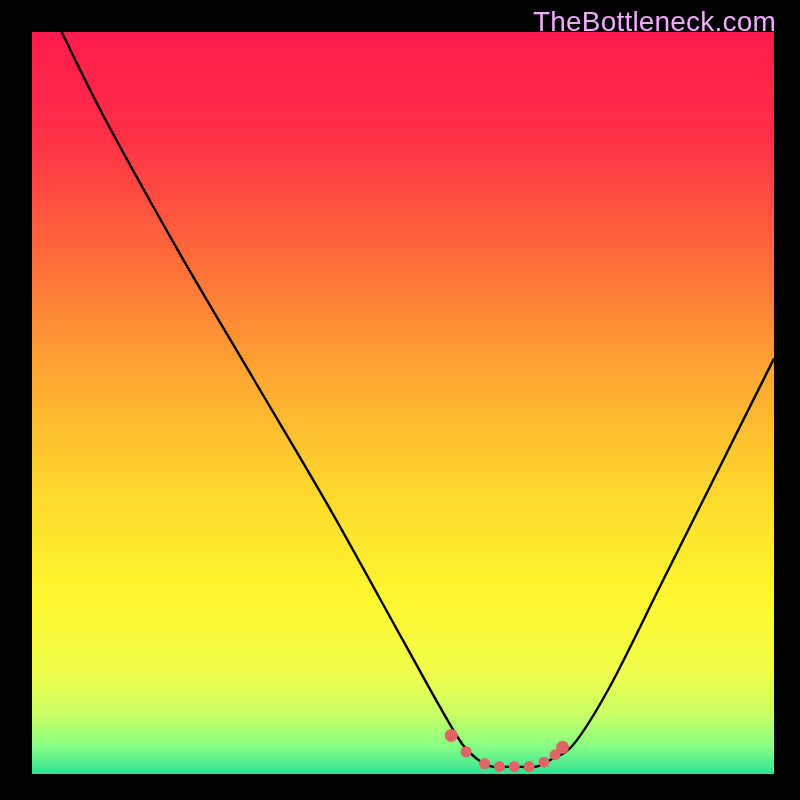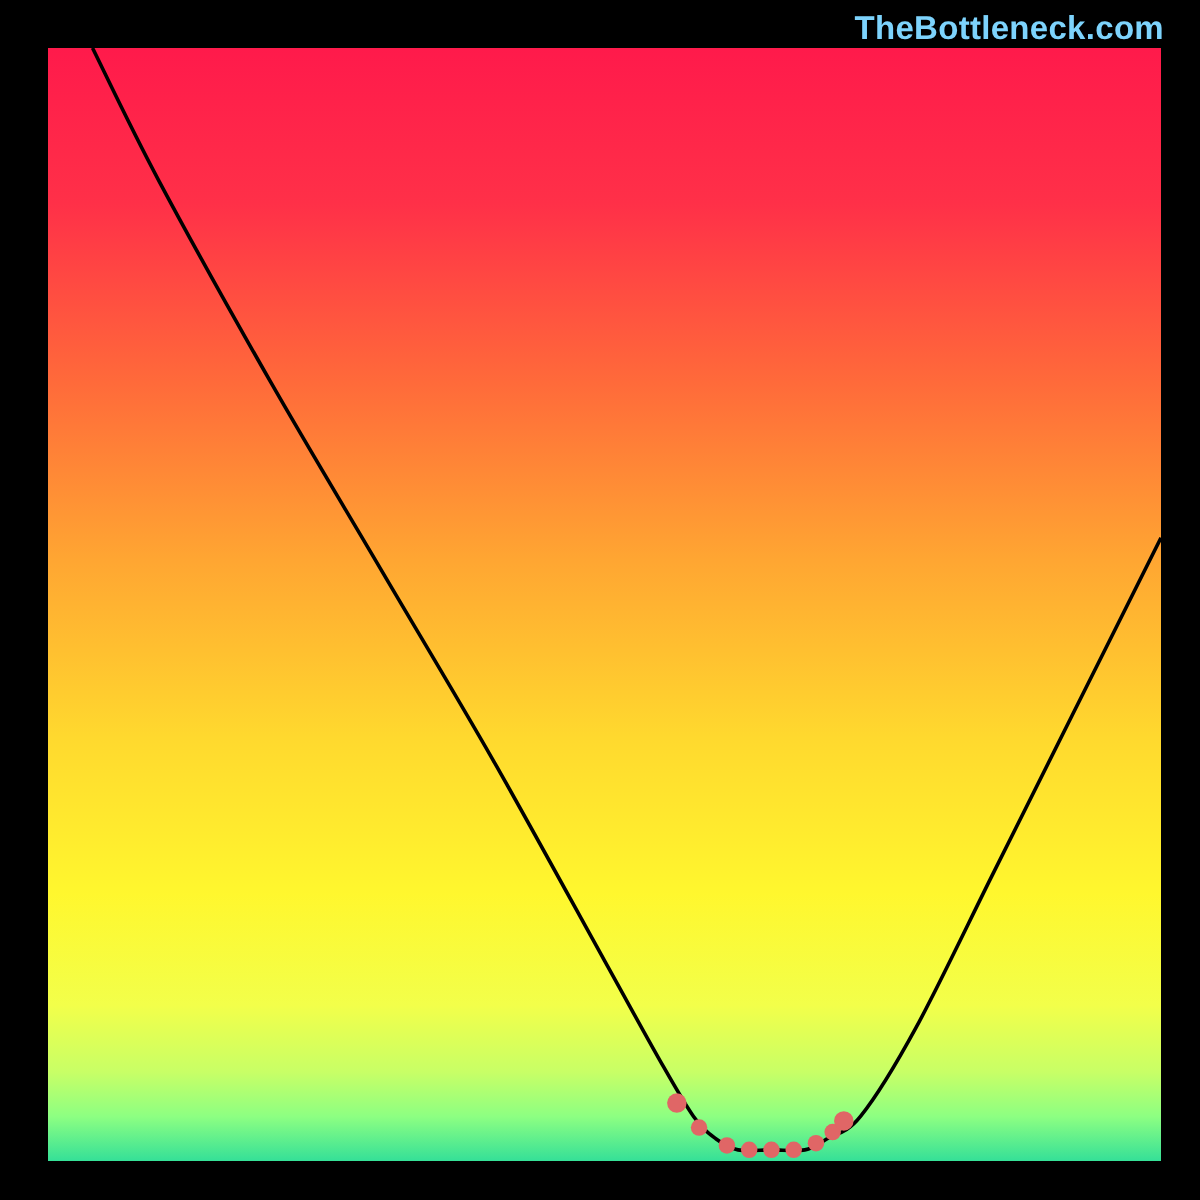--- a/index.html
+++ b/index.html
@@ -25,23 +25,23 @@
   .plot svg {
     display: block;
     width: 742px;
     height: 742px;
   }
 
   .watermark {
     position: absolute;
     top: 6px;
     right: 24px;
-    font-size: 22px;
-    font-weight: 700;
-    color: #7dd3fc;
+    font-size: 28px;
+    font-weight: 400;
+    color: #f0abfc;
     letter-spacing: 0.2px;
   }
 </style>
 </head>
 <body>
 
 <div class="frame">
 
   <div class="plot">
     <svg viewBox="0 0 742 742">

